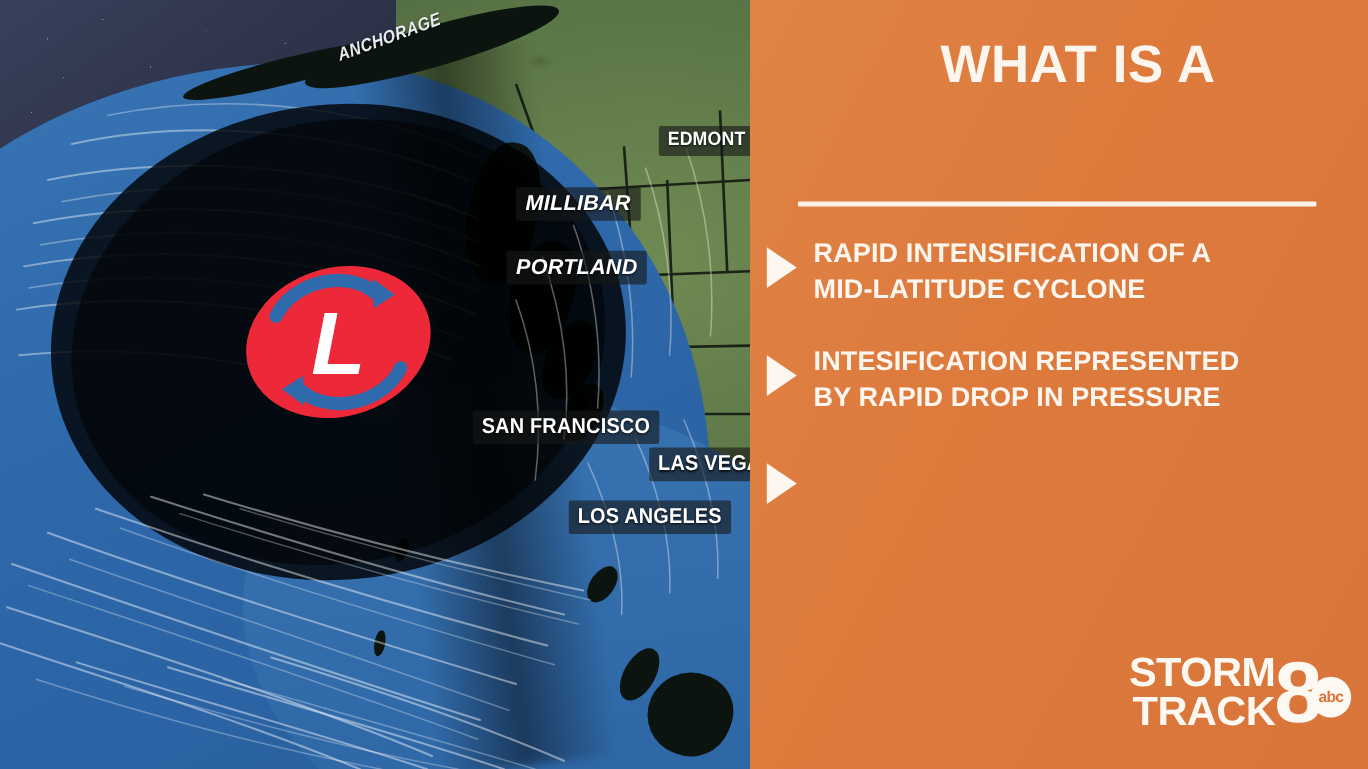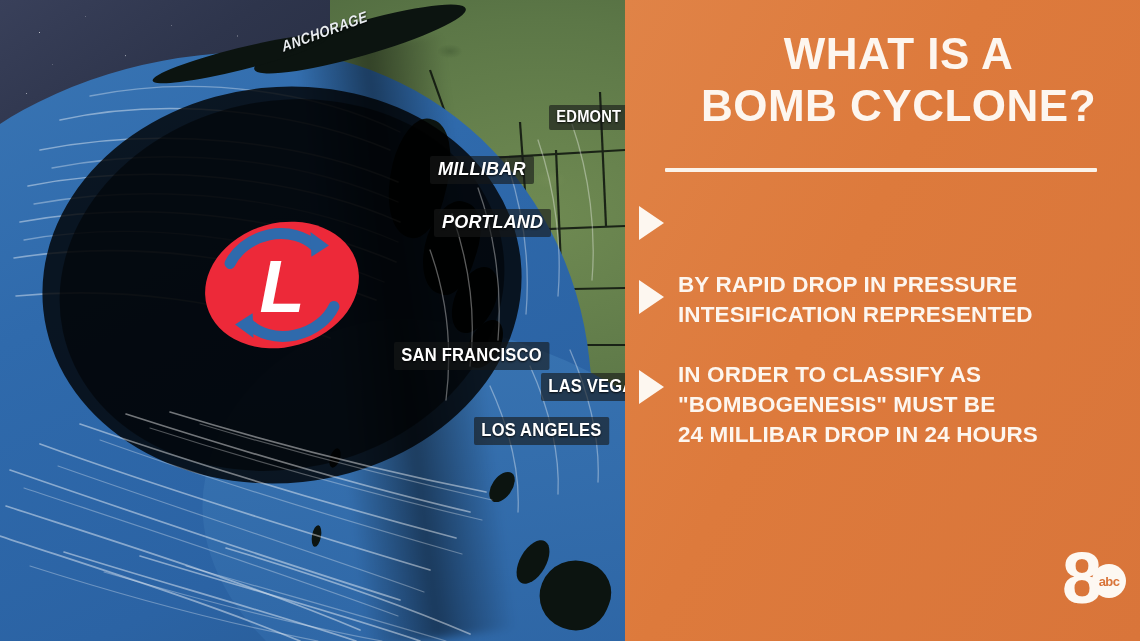--- a/index.html
+++ b/index.html
@@ -95,21 +95,21 @@
           text-shadow:0 1px 2px rgba(0,0,0,.85); }
   .city.boxed { background:rgba(22,24,24,.62); padding:3px 8px 4px; border-radius:2px; }
   .city.ital { font-style:italic; }
   .city.cond { transform:scaleX(.92); transform-origin:left center; }
 
   #city-anchorage { left:282px; top:38px; font-size:15px; font-style:italic;
                     color:#e8ecef; transform:rotate(-20deg) skewX(-4deg) scaleX(.88);
                     transform-origin:left center; letter-spacing:.5px; }
   #city-edmonton  { left:549px; top:105px; font-size:16px; }
   #city-vancouver { left:430px; top:156px; font-size:18px; }
-  #city-portland  { left:434px; top:209px; font-size:18px; }
+  #city-portland  { left:422px; top:209px; font-size:18px; }
   #city-sanfran   { left:394px; top:342px; font-size:18px; }
   #city-lasvegas  { left:541px; top:373px; font-size:18px; }
   #city-losangeles{ left:474px; top:417px; font-size:18px; }
 
   
   #info-panel { position:absolute; left:625px; top:0; width:515px; height:641px;
                 background:linear-gradient(118deg,#e08347 0%, #dd7a3c 42%, #d9753a 100%);
                 z-index:10; }
 
   #title-block { position:absolute; left:0; top:28px; width:515px; text-align:center;padding-left:32px; }
@@ -272,51 +272,53 @@
     <div class="city boxed ital" id="city-portland">PORTLAND</div>
     <div class="city boxed cond" id="city-sanfran">SAN FRANCISCO</div>
     <div class="city boxed cond" id="city-lasvegas">LAS VEGA</div>
     <div class="city boxed cond" id="city-losangeles">LOS ANGELES</div>
   </div>
 
   <div id="info-panel">
 
     <div id="title-block">
       <div class="title-line">WHAT IS A</div>
-      <div class="title-line">BOMB CYCLONE?</div>
     </div>
 
     <div id="divider"></div>
 
     <div id="bullets">
-
-      <div class="bullet">
-        <div class="tri"></div>
-      </div>
 
       <div class="bullet">
         <div class="tri"></div>
         <div class="btext">
-          <div>BY RAPID DROP IN PRESSURE</div>
-          <div>INTESIFICATION REPRESENTED</div>
+          <div>RAPID INTENSIFICATION OF A</div>
+          <div>MID-LATITUDE CYCLONE</div>
         </div>
       </div>
 
       <div class="bullet">
         <div class="tri"></div>
         <div class="btext">
-          <div>IN ORDER TO CLASSIFY AS</div>
-          <div>"BOMBOGENESIS" MUST BE</div>
-          <div>24 MILLIBAR DROP IN 24 HOURS</div>
+          <div>INTESIFICATION REPRESENTED</div>
+          <div>BY RAPID DROP IN PRESSURE</div>
         </div>
       </div>
 
+      <div class="bullet">
+        <div class="tri"></div>
+      </div>
+
     </div>
 
     <div id="logo">
+      <div id="logo-words">
+        <div id="logo-storm">STORM</div>
+        <div id="logo-track">TRACK</div>
+      </div>
       <div id="logo-eight">8</div>
       <div id="abc-badge">
         <span id="abc-text">abc</span>
       </div>
     </div>
 
   </div>
 </div>
 
 </body></html>

